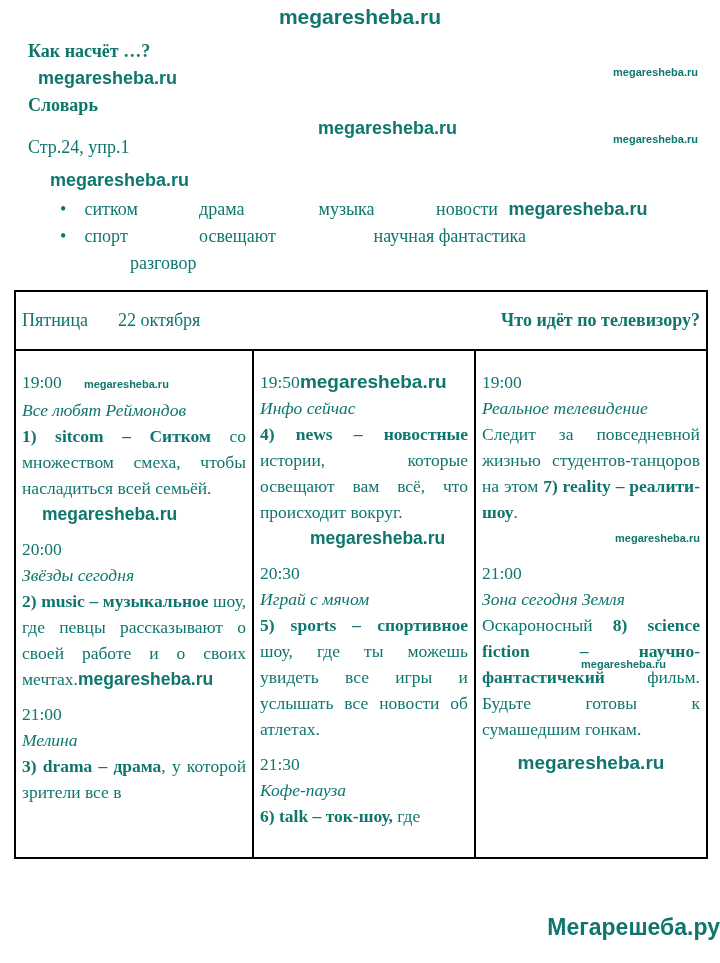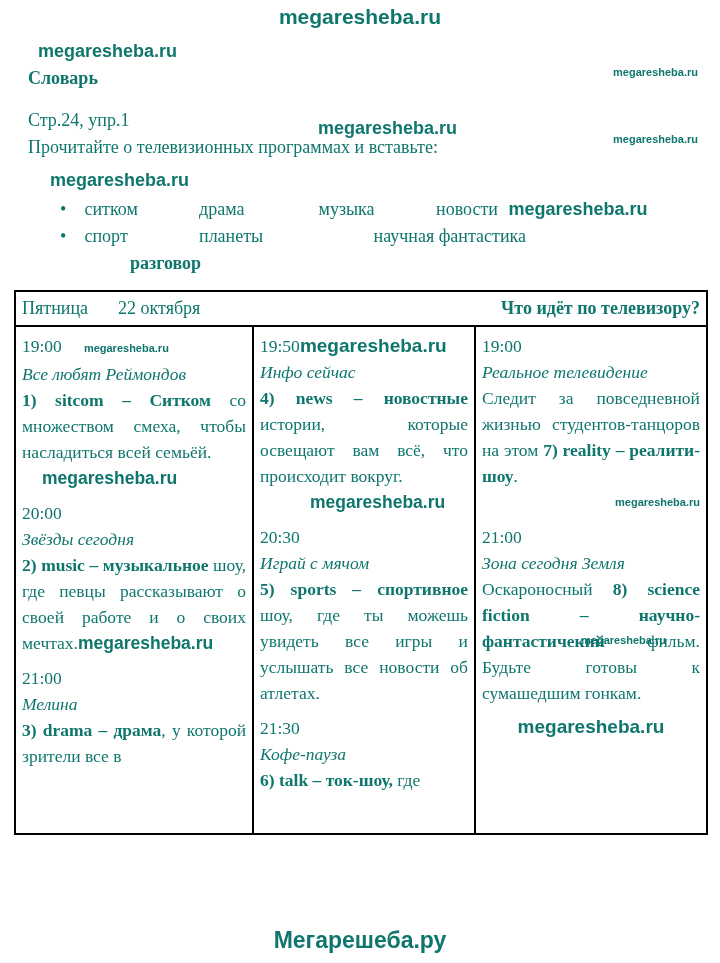--- a/index.html
+++ b/index.html
@@ -22,69 +22,69 @@
   .head .wm-line { margin-left:10px; }
 
   .task { margin:15px 0 0 28px; line-height:27px; }
   .task-wm { margin:9px 0 0 50px; }
 
   .bullets { margin-top:5px; line-height:27px; }
   .bullet-row { margin-left:60px; }
   .dot { display:inline-block; width:20px; }
   .bi { display:inline-block;font-family:Liberation Serif, serif; }
   .w110 { width:110px; } .w115 { width:115px; } .w113 { width:113px; } .w170 { width:170px; }
-  .bullet-cont { margin-left:130px;font-weight:bold; }
+  .bullet-cont { margin-left:130px; }
 
   table.tv { border-collapse:collapse; table-layout:fixed; width:692px; margin:13px 14px 0; }
-  table.tv td { border:2px solid #000; vertical-align:top; padding:6px 6px; }
+  table.tv td { border:2px solid #000; vertical-align:top; padding:18px 6px; }
   .fr { float:right;font-weight:bold; }
   .gap-l { margin-left:30px; }
   .cell { position:relative; font-size:17.5px; line-height:26px; height:508px; }
   .show { font-style:italic; }
   .desc { text-align:justify; }
   .time-mt { margin-top:9px; }
 
-  .bottom-title { position:absolute; bottom:9px; left:0; width:100%; text-align:center; font-size:23px; }
+  .bottom-title { position:absolute; bottom:22px; left:0; width:100%; text-align:right; font-size:23px; }
 </style>
 </head>
 <body>
 
 <div class="page">
 
   <div class="top-title wm">megaresheba.ru</div>
 
   <div class="head">
+    <div>Как насчёт …?</div>
     <div class="wm wm-line">megaresheba.ru</div>
     <div>Словарь</div>
   </div>
 
   <span class="abs wm" style="left:318px; top:118px;">megaresheba.ru</span>
   <span class="abs wm wm-sm" style="right:22px; top:66px;">megaresheba.ru</span>
   <span class="abs wm wm-sm" style="right:22px; top:133px;">megaresheba.ru</span>
 
   <div class="task">
     <div>Стр.24, упр.1</div>
-    <div>Прочитайте о телевизионных программах и вставьте:</div>
   </div>
 
   <div class="wm task-wm">megaresheba.ru</div>
 
   <div class="bullets">
     <div class="bullet-row">
       <span class="dot">•</span>
       <span class="bi w110">ситком</span>
       <span class="bi w115">драма</span>
       <span class="bi w113">музыка</span>
       <span class="bi">новости</span>
       <span class="wm" style="margin-left:6px;">megaresheba.ru</span>
     </div>
     <div class="bullet-row">
       <span class="dot">•</span>
       <span class="bi w110">спорт</span>
-      <span class="bi w170">планеты</span>
+      <span class="bi w170">освещают</span>
       <span class="bi">научная фантастика</span>
     </div>
     <div class="bullet-cont">разговор</div>
   </div>
 
   <table class="tv">
     <colgroup>
         <col style="width:238px;">
         <col style="width:222px;">
         <col style="width:232px;">

